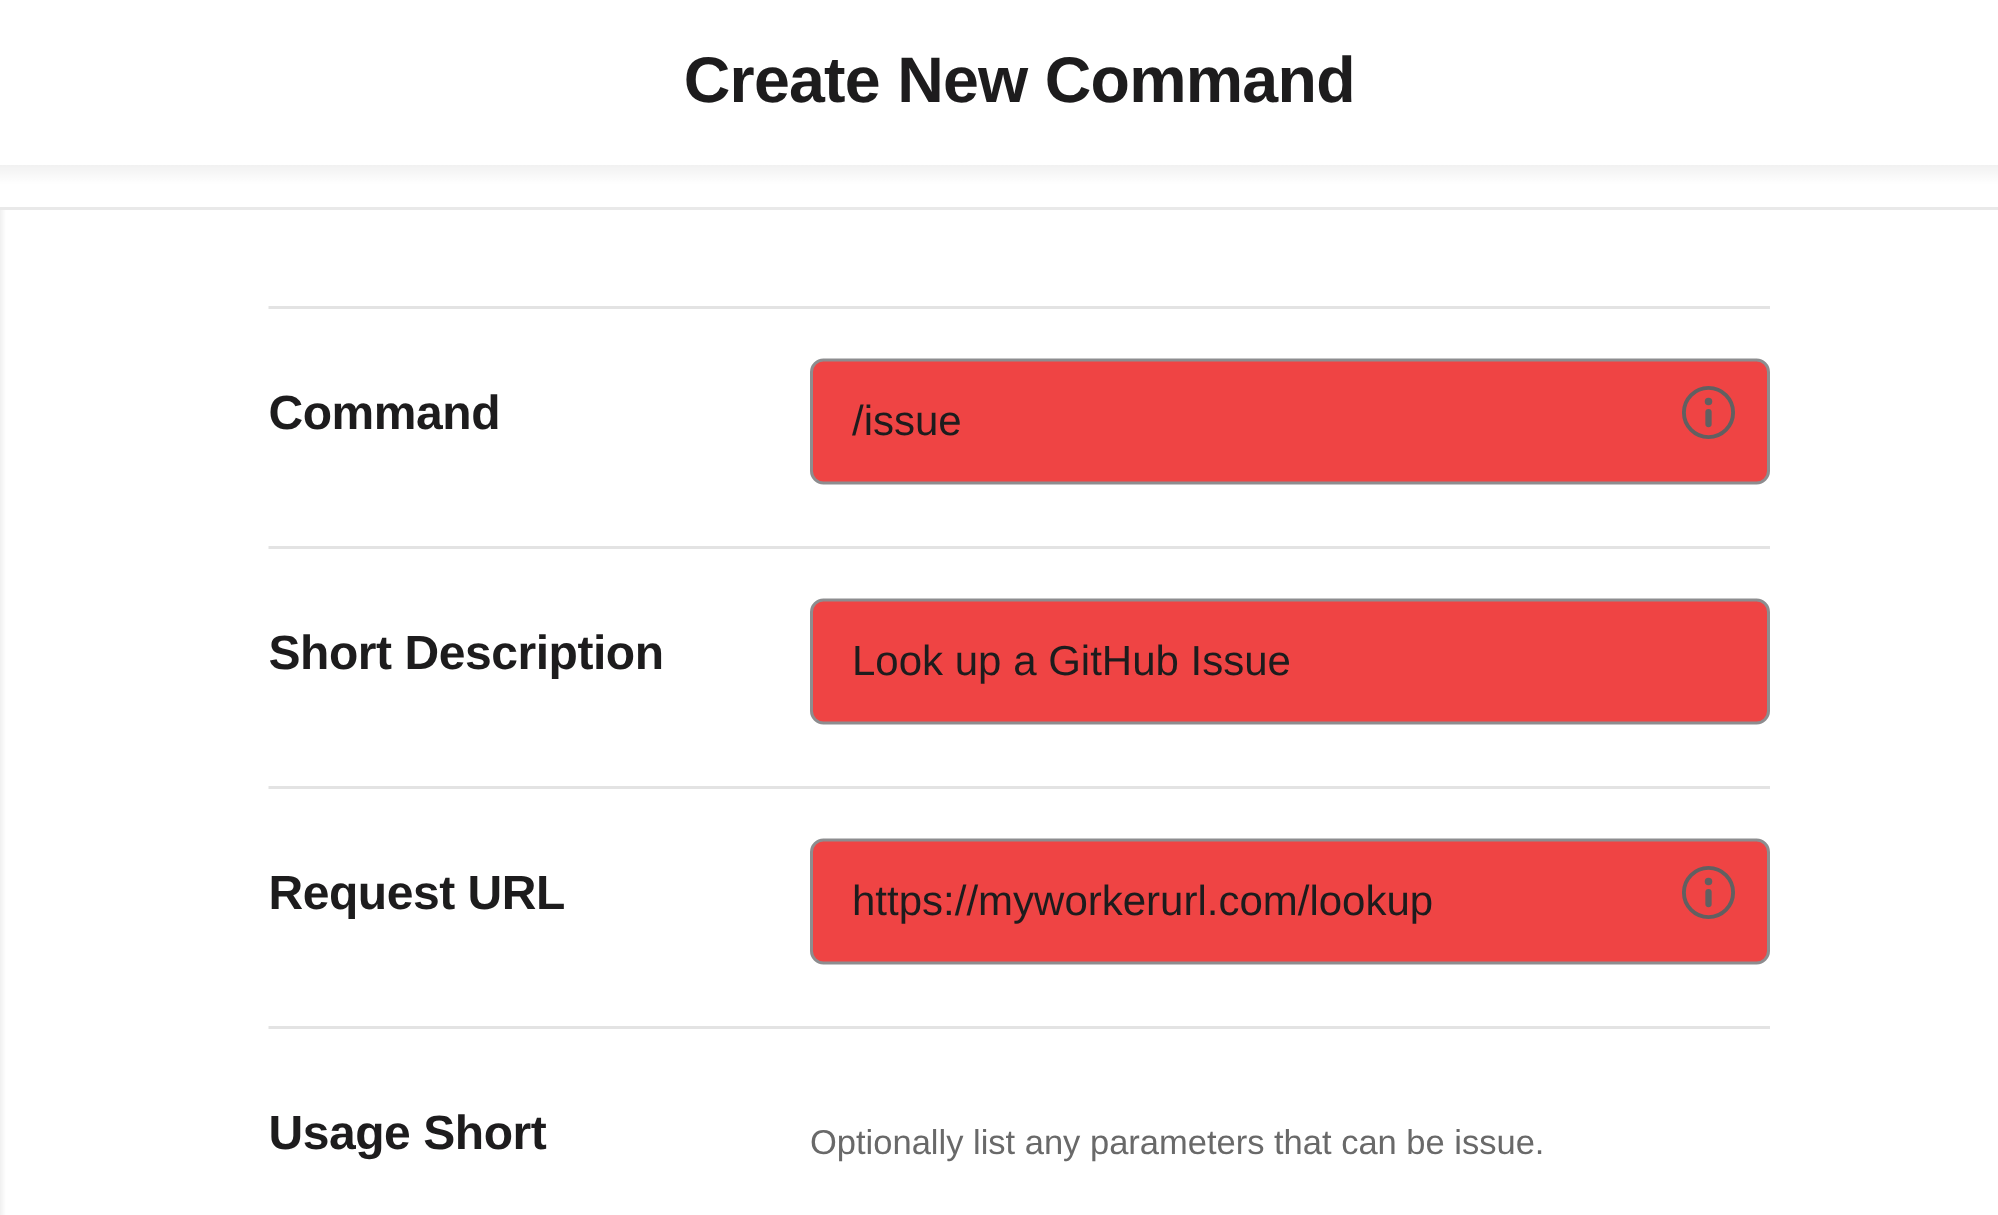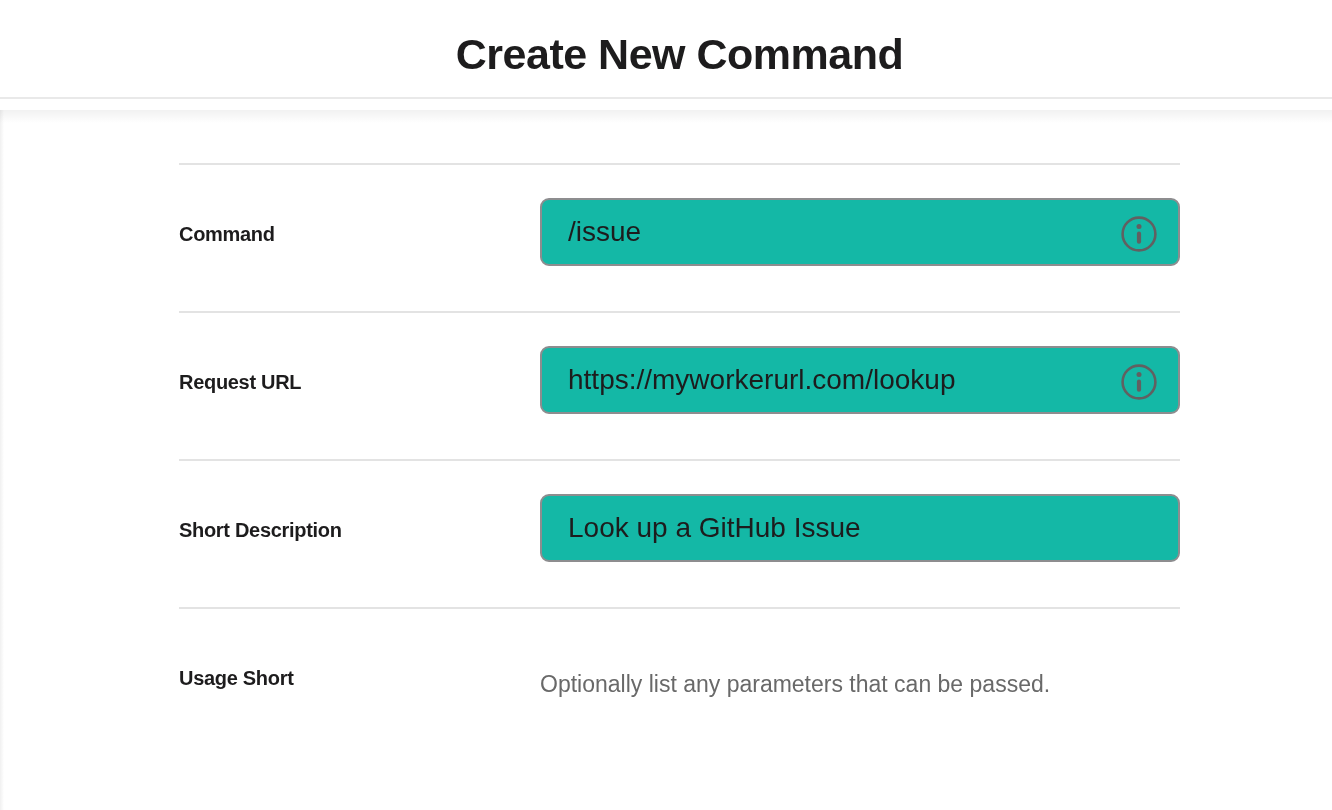--- a/index.html
+++ b/index.html
@@ -9,21 +9,21 @@
     height: 810px;
     overflow: hidden;
     background: #ffffff;
     color: #1d1c1d;
     font-family: "Liberation Sans", "DejaVu Sans", sans-serif;
     position: relative;
   }
 
   
   .page-header {
-    height: 99px;
+    height: 140px;
     background: #ffffff;
     border-bottom: 2px solid #e9e9e9;
     position: relative;
     z-index: 2;
   }
   .page-header::after {
     content: "";
     position: absolute;
     left: 0; right: 0;
     top: 110px;
@@ -59,37 +59,37 @@
   .form-row {
     border-top: 2px solid #e3e3e3;
     padding: 33px 0 41px;
     display: flex;
     align-items: flex-start;
   }
   .row-label {
     flex: 0 0 361px;
     width: 361px;
     line-height: 72px;
-    font-size: 20px;
+    font-size: 32px;
     font-weight: 700;
     letter-spacing: -0.3px;
     white-space: nowrap;
   }
   .field {
     flex: 1;
     position: relative;
     min-width: 0;
   }
   .text-input {
     display: block;
     width: 100%;
-    height: 68px;
+    height: 84px;
     border: 2px solid #8d8d8f;
     border-radius: 9px;
-    background: #14b8a6;
+    background: #ef4444;
     padding: 0 72px 0 26px;
     font-family: inherit;
     font-size: 28px;
     color: #1d1c1d;
     outline: none;
   }
   .text-input.no-icon { padding-right: 26px; }
   .info-badge {
     position: absolute;
     right: 22px;
@@ -125,40 +125,40 @@
         <svg width="38" height="38" viewBox="0 0 38 38" aria-hidden="true">
           <circle cx="19" cy="19" r="16.4" fill="none" stroke="#616061" stroke-width="2.6"></circle>
           <circle cx="19" cy="11.6" r="2.5" fill="#616061"></circle>
           <rect x="16.9" y="16.6" width="4.2" height="12.2" rx="2.1" fill="#616061"></rect>
         </svg>
       </span>
     </div>
   </div>
 
   <div class="form-row">
+    <div class="row-label">Short Description</div>
+    <div class="field">
+      <input type="text" class="text-input no-icon" value="Look up a GitHub Issue" style="">
+    </div>
+  </div>
+
+  <div class="form-row">
     <div class="row-label">Request URL</div>
     <div class="field">
       <input type="text" class="text-input" value="https://myworkerurl.com/lookup" style="">
       <span class="info-badge">
         <svg width="38" height="38" viewBox="0 0 38 38" aria-hidden="true">
           <circle cx="19" cy="19" r="16.4" fill="none" stroke="#616061" stroke-width="2.6"></circle>
           <circle cx="19" cy="11.6" r="2.5" fill="#616061"></circle>
           <rect x="16.9" y="16.6" width="4.2" height="12.2" rx="2.1" fill="#616061"></rect>
         </svg>
       </span>
     </div>
   </div>
 
   <div class="form-row">
-    <div class="row-label">Short Description</div>
-    <div class="field">
-      <input type="text" class="text-input no-icon" value="Look up a GitHub Issue" style="">
-    </div>
-  </div>
-
-  <div class="form-row">
     <div class="row-label">Usage Short</div>
     <div class="field">
-      <div class="helper-text">Optionally list any parameters that can be passed.</div>
+      <div class="helper-text">Optionally list any parameters that can be issue.</div>
     </div>
   </div>
 
 </main>
 
 </body></html>

